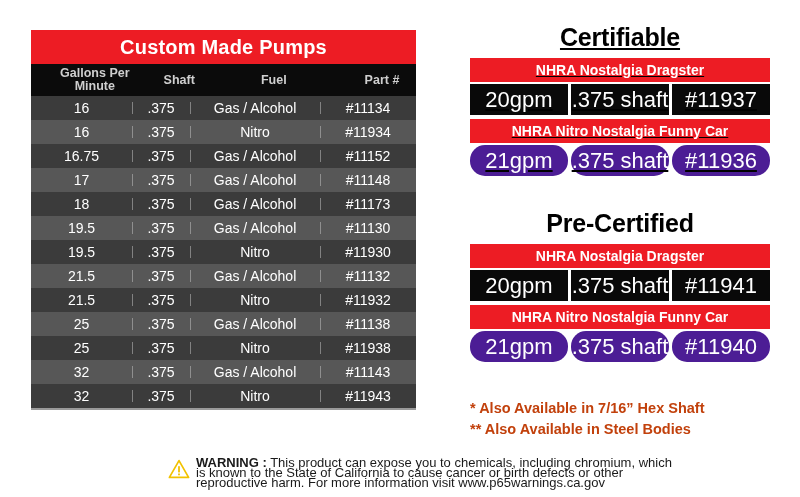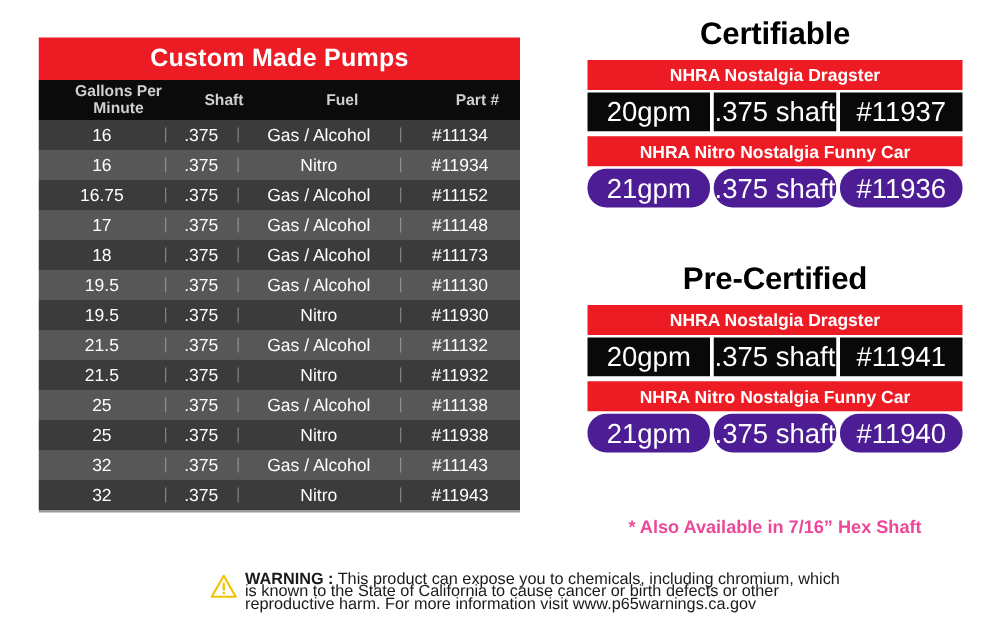--- a/index.html
+++ b/index.html
@@ -71,21 +71,21 @@
     content: "";
     position: absolute;
     left: 0; top: 2px; bottom: 2px;
     width: 1px;
     background: rgba(190,190,190,.55);
   }
   #pumps-body { border-bottom: 2px solid #9a9a9a; }
 
   
   .cert-block { position: absolute; left: 470px; width: 300px; }
-  #certifiable-block   { top: 12px; }
+  #certifiable-block   { top: 22px; text-decoration: underline; }
   #precertified-block  { top: 208px; }
 
   .cert-heading {
     font-size: 25px;
     font-weight: bold;
     color: #000000;
     text-align: center;
     line-height: 30px;
     margin-bottom: 6px;
     letter-spacing: -.2px;
@@ -114,24 +114,24 @@
   }
   .cert-row.black .cell { background: #090909; }
   .cert-row.gray  .cell { background: #4c1d95; border-radius: 15px; }
   .cert-row .cell + .cell { margin-left: 3px; }
   .cert-row:last-child { margin-bottom: 0; }
 
   
   #footnotes {
     position: absolute;
     left: 470px;
-    top: 412px;
+    top: 398px;
     width: 300px;
-    text-align: center;
-    color: #ec4899;
+    text-align: left;
+    color: #c2410c;
     font-size: 14.5px;
     font-weight: bold;
     line-height: 21px;
   }
 
   
   #prop65 {
     position: absolute;
     left: 168px;
     top: 458px;
@@ -274,20 +274,21 @@
       <div class="cert-row gray">
         <div class="cell">21gpm</div>
         <div class="cell">.375 shaft</div>
         <div class="cell">#11940</div>
       </div>
     </div>
 </div>
 
 <div id="footnotes">
   <div>* Also Available in 7/16” Hex Shaft</div>
+  <div>** Also Available in Steel Bodies</div>
 </div>
 
 <div id="prop65">
   <span id="warning-triangle">
     <svg width="22" height="20" viewBox="0 0 22 20" aria-hidden="true">
       <path d="M11 1.6 L20.6 18.4 L1.4 18.4 Z" fill="#ffffff" stroke="#F2C200" stroke-width="1.7" stroke-linejoin="round"></path>
       <rect x="10.1" y="7.2" width="1.8" height="6.2" fill="#F2C200"></rect>
       <rect x="10.1" y="14.5" width="1.8" height="1.8" fill="#F2C200"></rect>
     </svg>
   </span>

